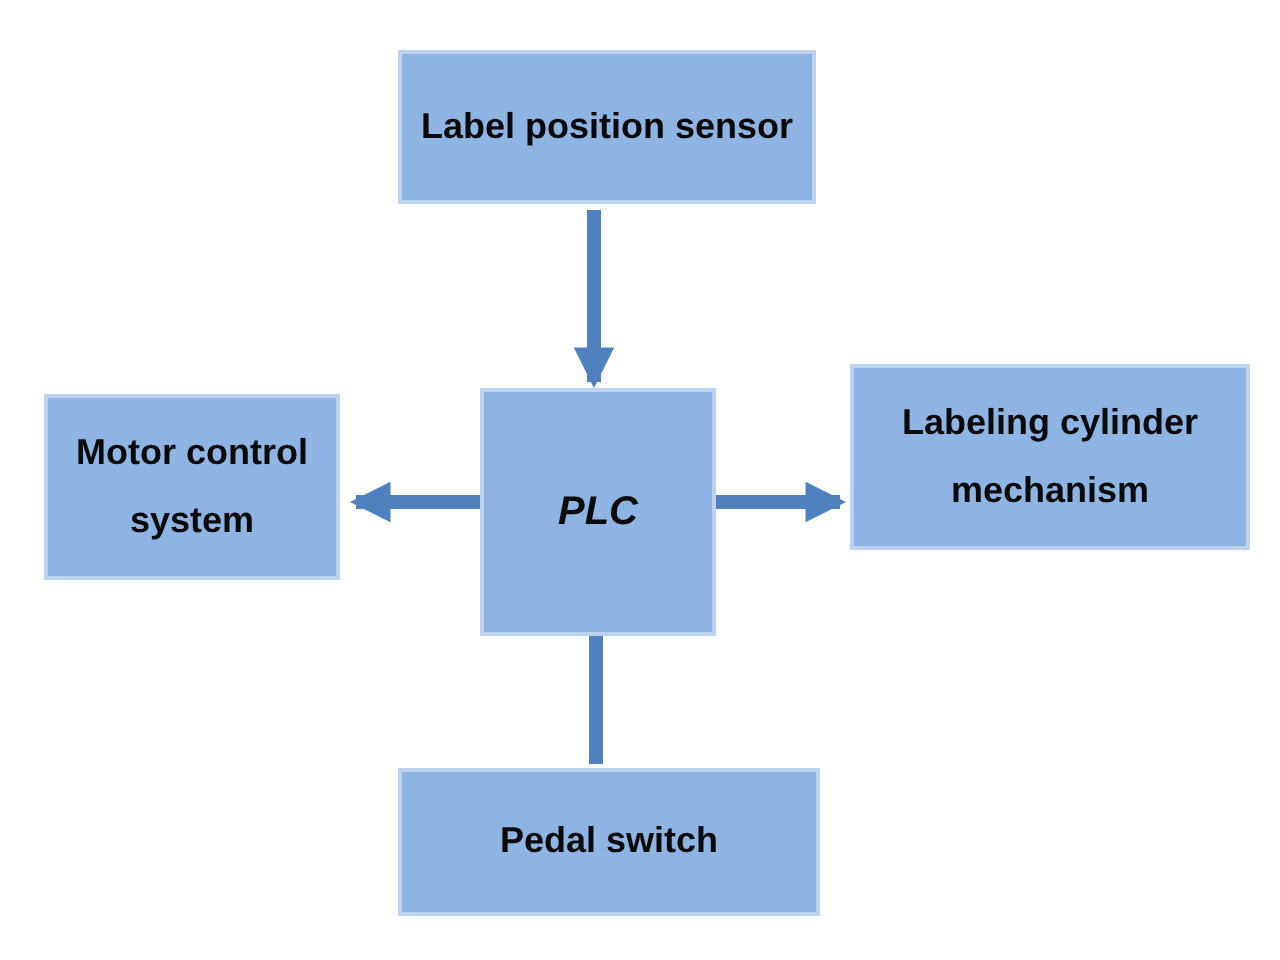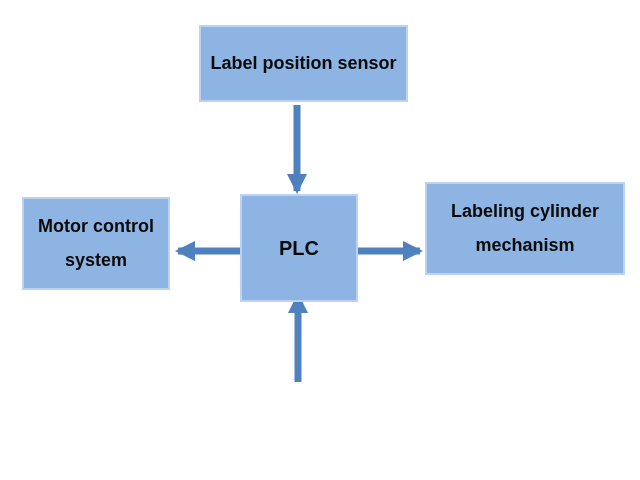--- a/index.html
+++ b/index.html
@@ -37,21 +37,21 @@
     display: flex;
     align-items: center;
     justify-content: center;
     text-align: center;
     white-space: pre-line;
     font-size: 18px;
     line-height: 1.85;
   }
   .node-top    { left: 199px; top: 25px;  width: 209px; height: 77px; }
   .node-left   { left: 22px;  top: 197px; width: 148px; height: 93px; }
-  .node-center { left: 240px; top: 194px; width: 118px; height: 108px; font-size: 20px; }
+  .node-center { left: 240px; top: 194px; width: 118px; height: 124px; font-size: 20px; font-style: italic; }
   .node-right  { left: 425px; top: 182px; width: 200px; height: 93px; }
   .node-bottom { left: 199px; top: 384px; width: 211px; height: 74px; }
 </style>
 </head>
 <body>
 
 <div class="canvas">
 
   <svg class="arrow-layer" viewBox="0 0 640 480">
     <defs>
@@ -76,14 +76,17 @@
 
   <div class="node node-center">
     <span>PLC</span>
   </div>
 
   <div class="node node-right">
     <span>Labeling cylinder
 mechanism</span>
   </div>
 
+  <div class="node node-bottom">
+    <span>Pedal switch</span>
+  </div>
 
 </div>
 
 </body></html>

